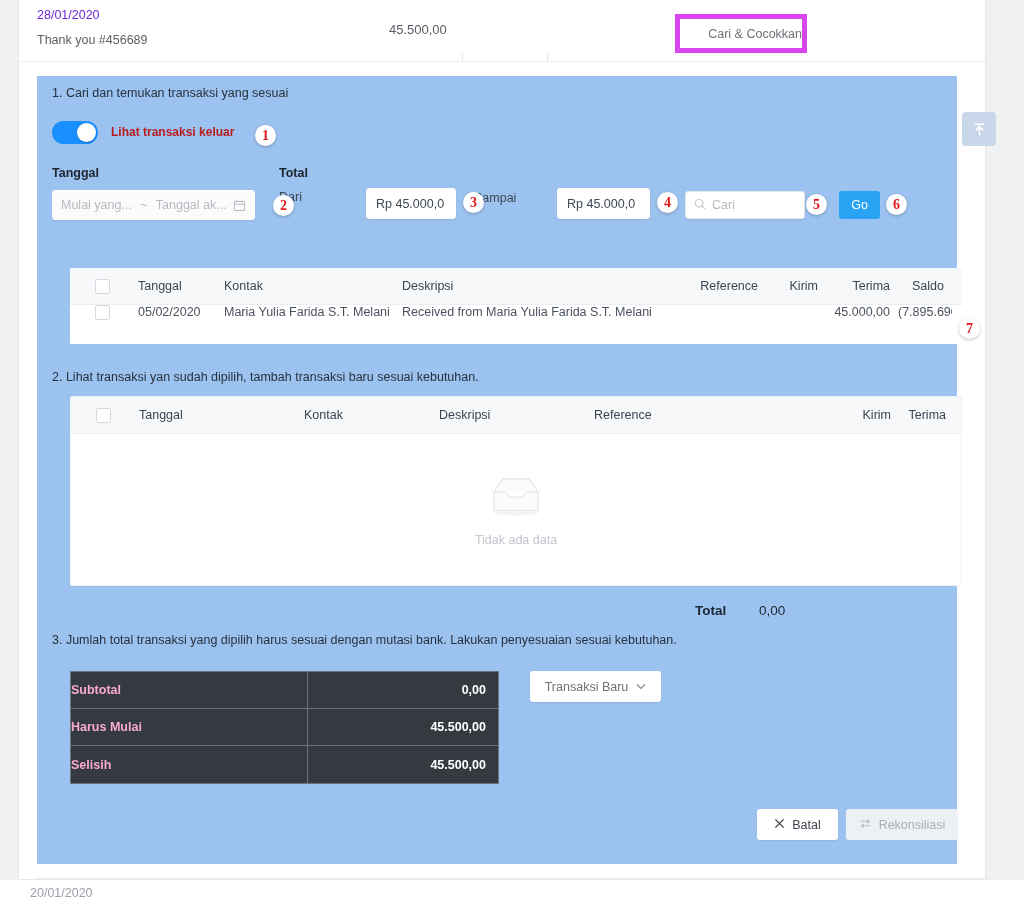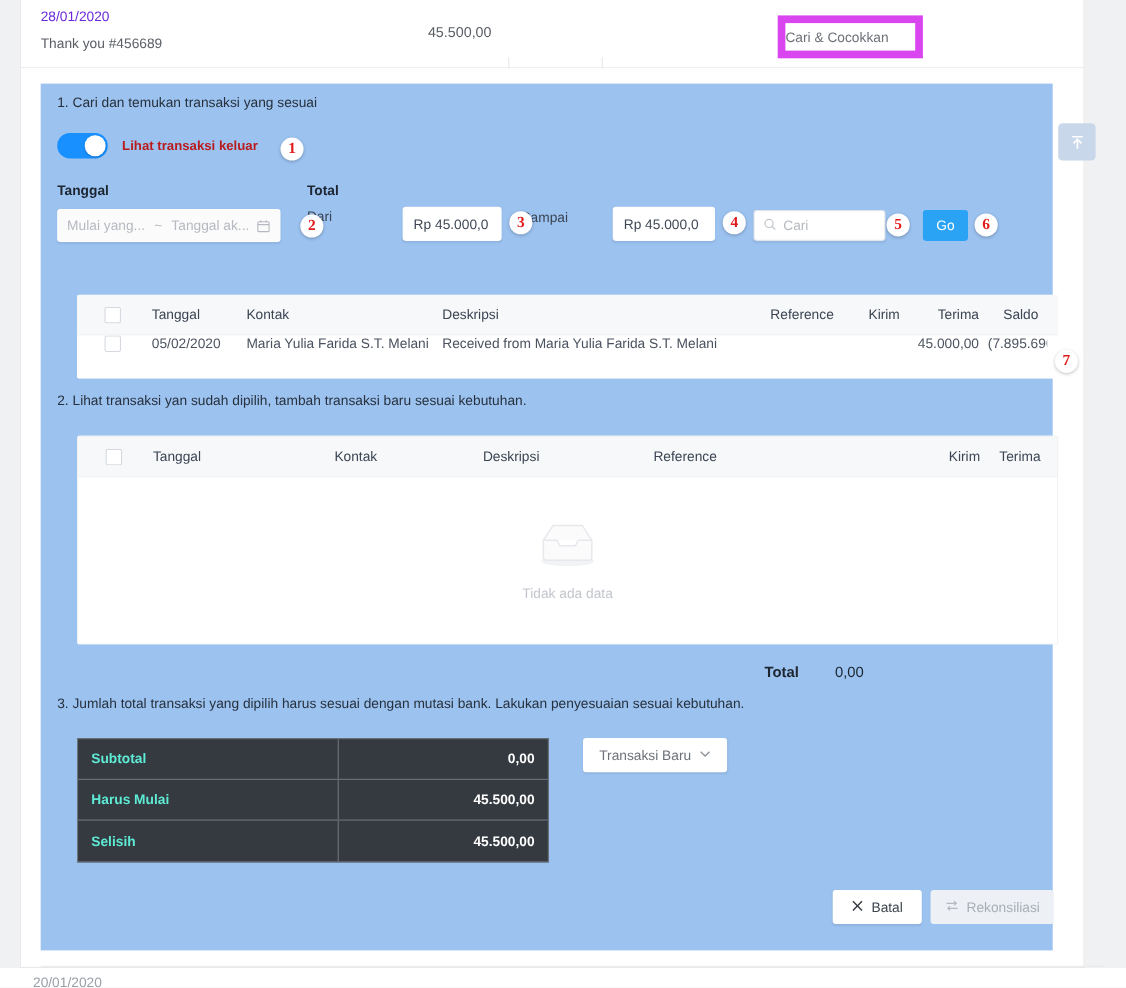--- a/index.html
+++ b/index.html
@@ -51,45 +51,45 @@
   }
   .hdr-tabdiv1 {
     position: absolute; left: 443px; top: 52px;
     width: 1px; height: 10px; background: #e8e8e8;
   }
   .hdr-tabdiv2 {
     position: absolute; left: 528px; top: 52px;
     width: 1px; height: 10px; background: #e8e8e8;
   }
   .hdr-action-wrap {
-    position: absolute; left: 688px; top: 14px;
+    position: absolute; left: 656px; top: 14px;
     width: 132px; height: 39px;
-    border: 7px solid #d946ef;
-    display: flex; align-items: center; justify-content: flex-start;
+    border: 5px solid #d946ef;
+    display: flex; align-items: center; justify-content: flex-end;
     background: #ffffff;
   }
   .hdr-action {
     font-size: 12.5px; color: #6d7278;
   }
 
   
   .panel {
     position: absolute;
     left: 18px; top: 76px;
     width: 920px;
     height: 788px;
     background: #9cc2f0;
   }
 
   .step-title {
     position: absolute;
     font-size: 12.5px; color: #27313d;
   }
   #step1 { left: 33px; top: 86px; }
-  #step2 { left: 33px; top: 357px; }
+  #step2 { left: 33px; top: 370px; }
   #step3 { left: 33px; top: 633px; }
 
   
   .toggle {
     position: absolute; left: 33px; top: 121px;
     width: 46px; height: 23px; border-radius: 12px;
     background: #1890ff; cursor: pointer;
   }
   .toggle .knob {
     position: absolute; right: 2px; top: 2px;
@@ -258,22 +258,21 @@
     background: #343a40;
   }
   .sum-row {
     display: flex; height: 37px;
     border-bottom: 1px solid #6e737b;
   }
   .sum-row:last-child { border-bottom: none; }
   .sum-k {
     width: 237px;
     display: flex; align-items: center;
-    padding-left: 12px;
-    color: #5eead4; font-size: 12.5px; font-weight: bold;
+    color: #f9a8d4; font-size: 12.5px; font-weight: bold;
     border-right: 1px solid #6e737b;
   }
   .sum-v {
     flex: 1;
     display: flex; align-items: center; justify-content: flex-end;
     padding-right: 12px;
     color: #ffffff; font-size: 12.5px; font-weight: bold;
   }
 
   

